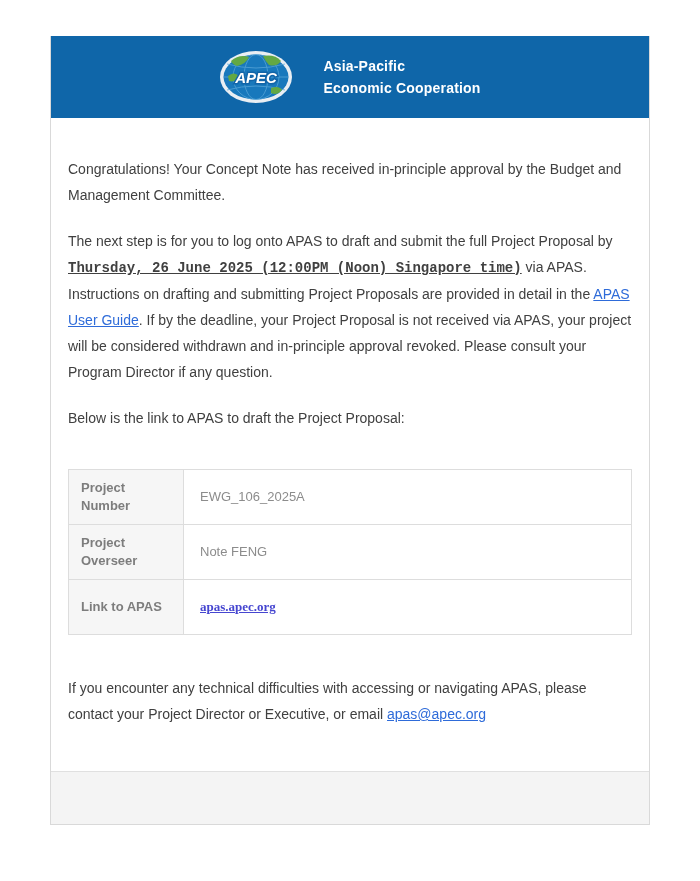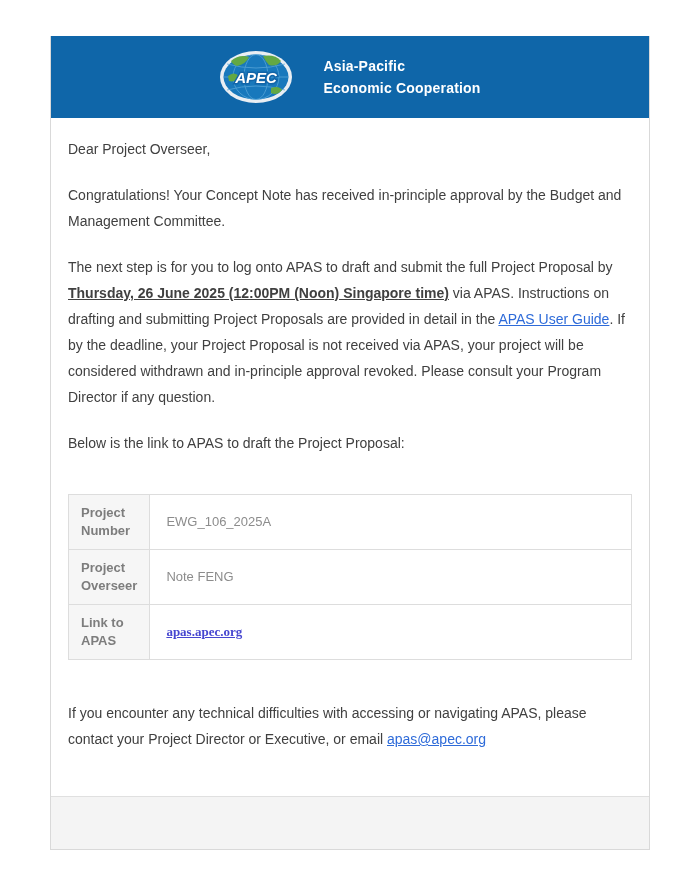--- a/index.html
+++ b/index.html
@@ -21,34 +21,34 @@
   }
   .logo { flex: 0 0 auto; display: block; }
   .org-name {
     color: #ffffff; font-weight: bold; font-size: 14px; line-height: 22px;
     letter-spacing: 0.2px;
   }
   
   .body { padding: 18px 17px 24px 17px; font-size: 14px; line-height: 26px; }
   .body p { margin: 20px 0; }
   .body p.greeting { margin-top: 0; }
-  .deadline { font-weight: bold; text-decoration: underline; }
+  .deadline { font-weight: bold; text-decoration: underline; font-family: Liberation Mono, monospace; }
   a.text-link { color: #2e6bd9; text-decoration: underline; }
   a.apas-url { color: #4646d0; text-decoration: underline; font-family: Liberation Serif, serif; }
   
   table.project-table {
     border-collapse: collapse; width: 100%;
     margin: 38px 0 40px 0;
     font-size: 13px;
   }
   table.project-table td {
     border: 1px solid #dddddd; vertical-align: middle;
   }
   td.t-label {
-    width: 81px; background: #f6f6f6; color: #7d7d7d;
+    width: 115px; background: #f6f6f6; color: #7d7d7d;
     font-weight: bold; padding: 9px 12px; line-height: 18px;
   }
   td.t-value {
     color: #8c8c8c; padding: 17px 16px; line-height: 20px;
   }
   td.t-value a { font-weight: bold; }
   
   .footer-box {
     background: #f4f4f4; border-top: 1px solid #e0e0e0;
     padding: 26px 17px; color: #8c8c8c; font-size: 14px; line-height: 25px;
@@ -80,21 +80,20 @@
       <text x="37" y="32.5" text-anchor="middle" font-size="15" font-weight="bold" font-style="italic" fill="#ffffff" stroke="#1265a8" stroke-width="3" paint-order="stroke" font-family="Liberation Sans, sans-serif">APEC</text>
     </svg>
     <div class="org-name">
       <div>Asia-Pacific</div>
       <div>Economic Cooperation</div>
     </div>
   </div>
 
   <div class="body">
 
-    <p class="greeting">Dear Project Overseer,</p>
 
     <p>Congratulations! Your Concept Note has received in-principle approval by the Budget and Management Committee.</p>
 
     <p><span>The next step is for you to log onto APAS to draft and submit the full Project Proposal by </span><span class="deadline">Thursday, 26 June 2025 (12:00PM (Noon) Singapore time)</span><span> via APAS. Instructions on drafting and submitting Project Proposals are provided in detail in the </span><a href="#" class="text-link">APAS User Guide</a><span>. If by the deadline, your Project Proposal is not received via APAS, your project will be considered withdrawn and in-principle approval revoked. Please consult your Program Director if any question.</span></p>
 
     <p>Below is the link to APAS to draft the Project Proposal:</p>
 
     <table class="project-table">
       <tbody>
         <tr>

